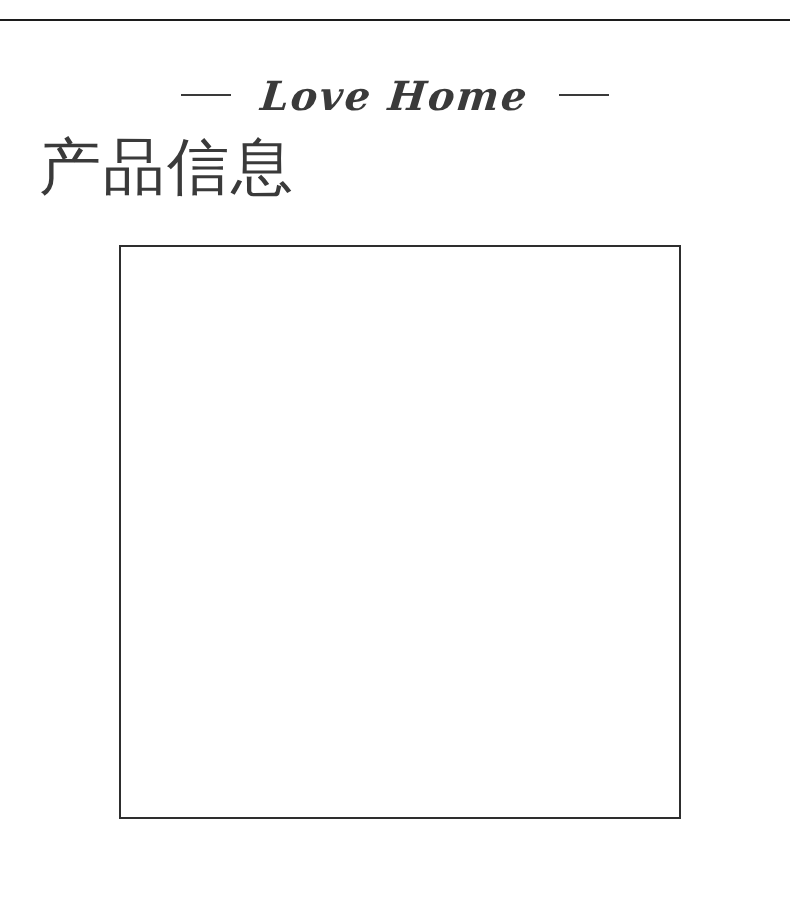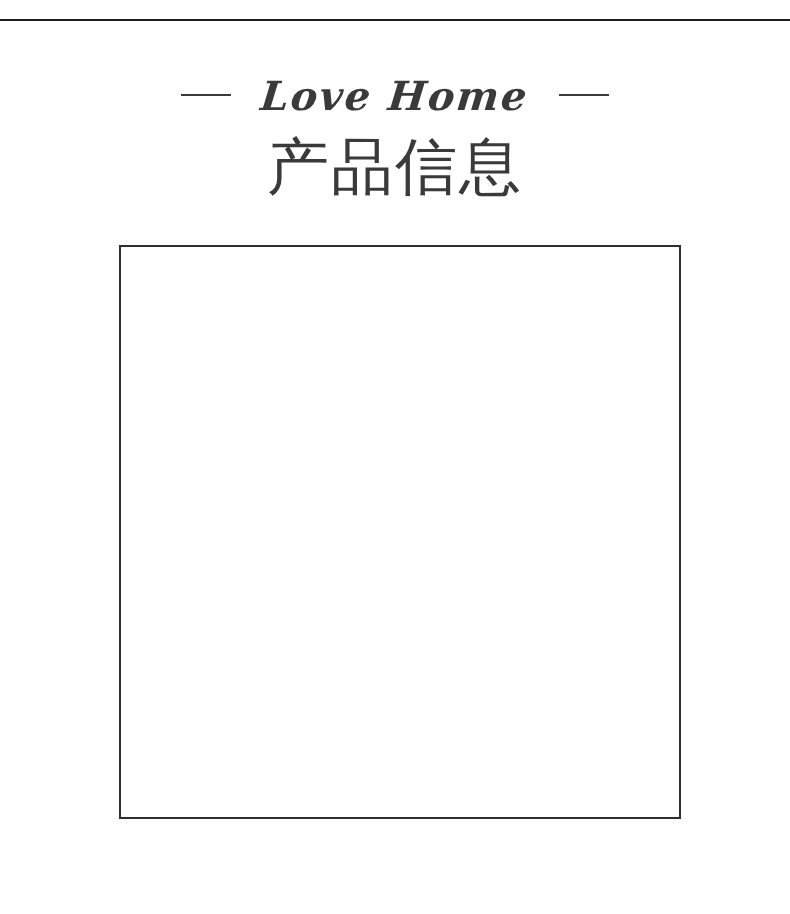--- a/index.html
+++ b/index.html
@@ -43,27 +43,28 @@
     font-size:40px;
     letter-spacing:2px;
     color:var(--ink);
     transform:skewX(-6deg);
     white-space:pre;
   }
   .page-title{
     position:absolute;
     left:0; top:131px;
     width:790px;
-    text-align:center;
+    text-align:left;
     font-size:62px;
     line-height:72px;
     font-weight:300;
     letter-spacing:2px;
     color:var(--ink);
     white-space:pre;
+    padding-left:39px;
   }
   .info-box{
     position:absolute;
     left:119px; top:245px;
     width:562px; height:574px;
     border:2px solid var(--border);
     padding:10px 20px 0 38px;
   }
   .info-row{
     height:71.5px;

